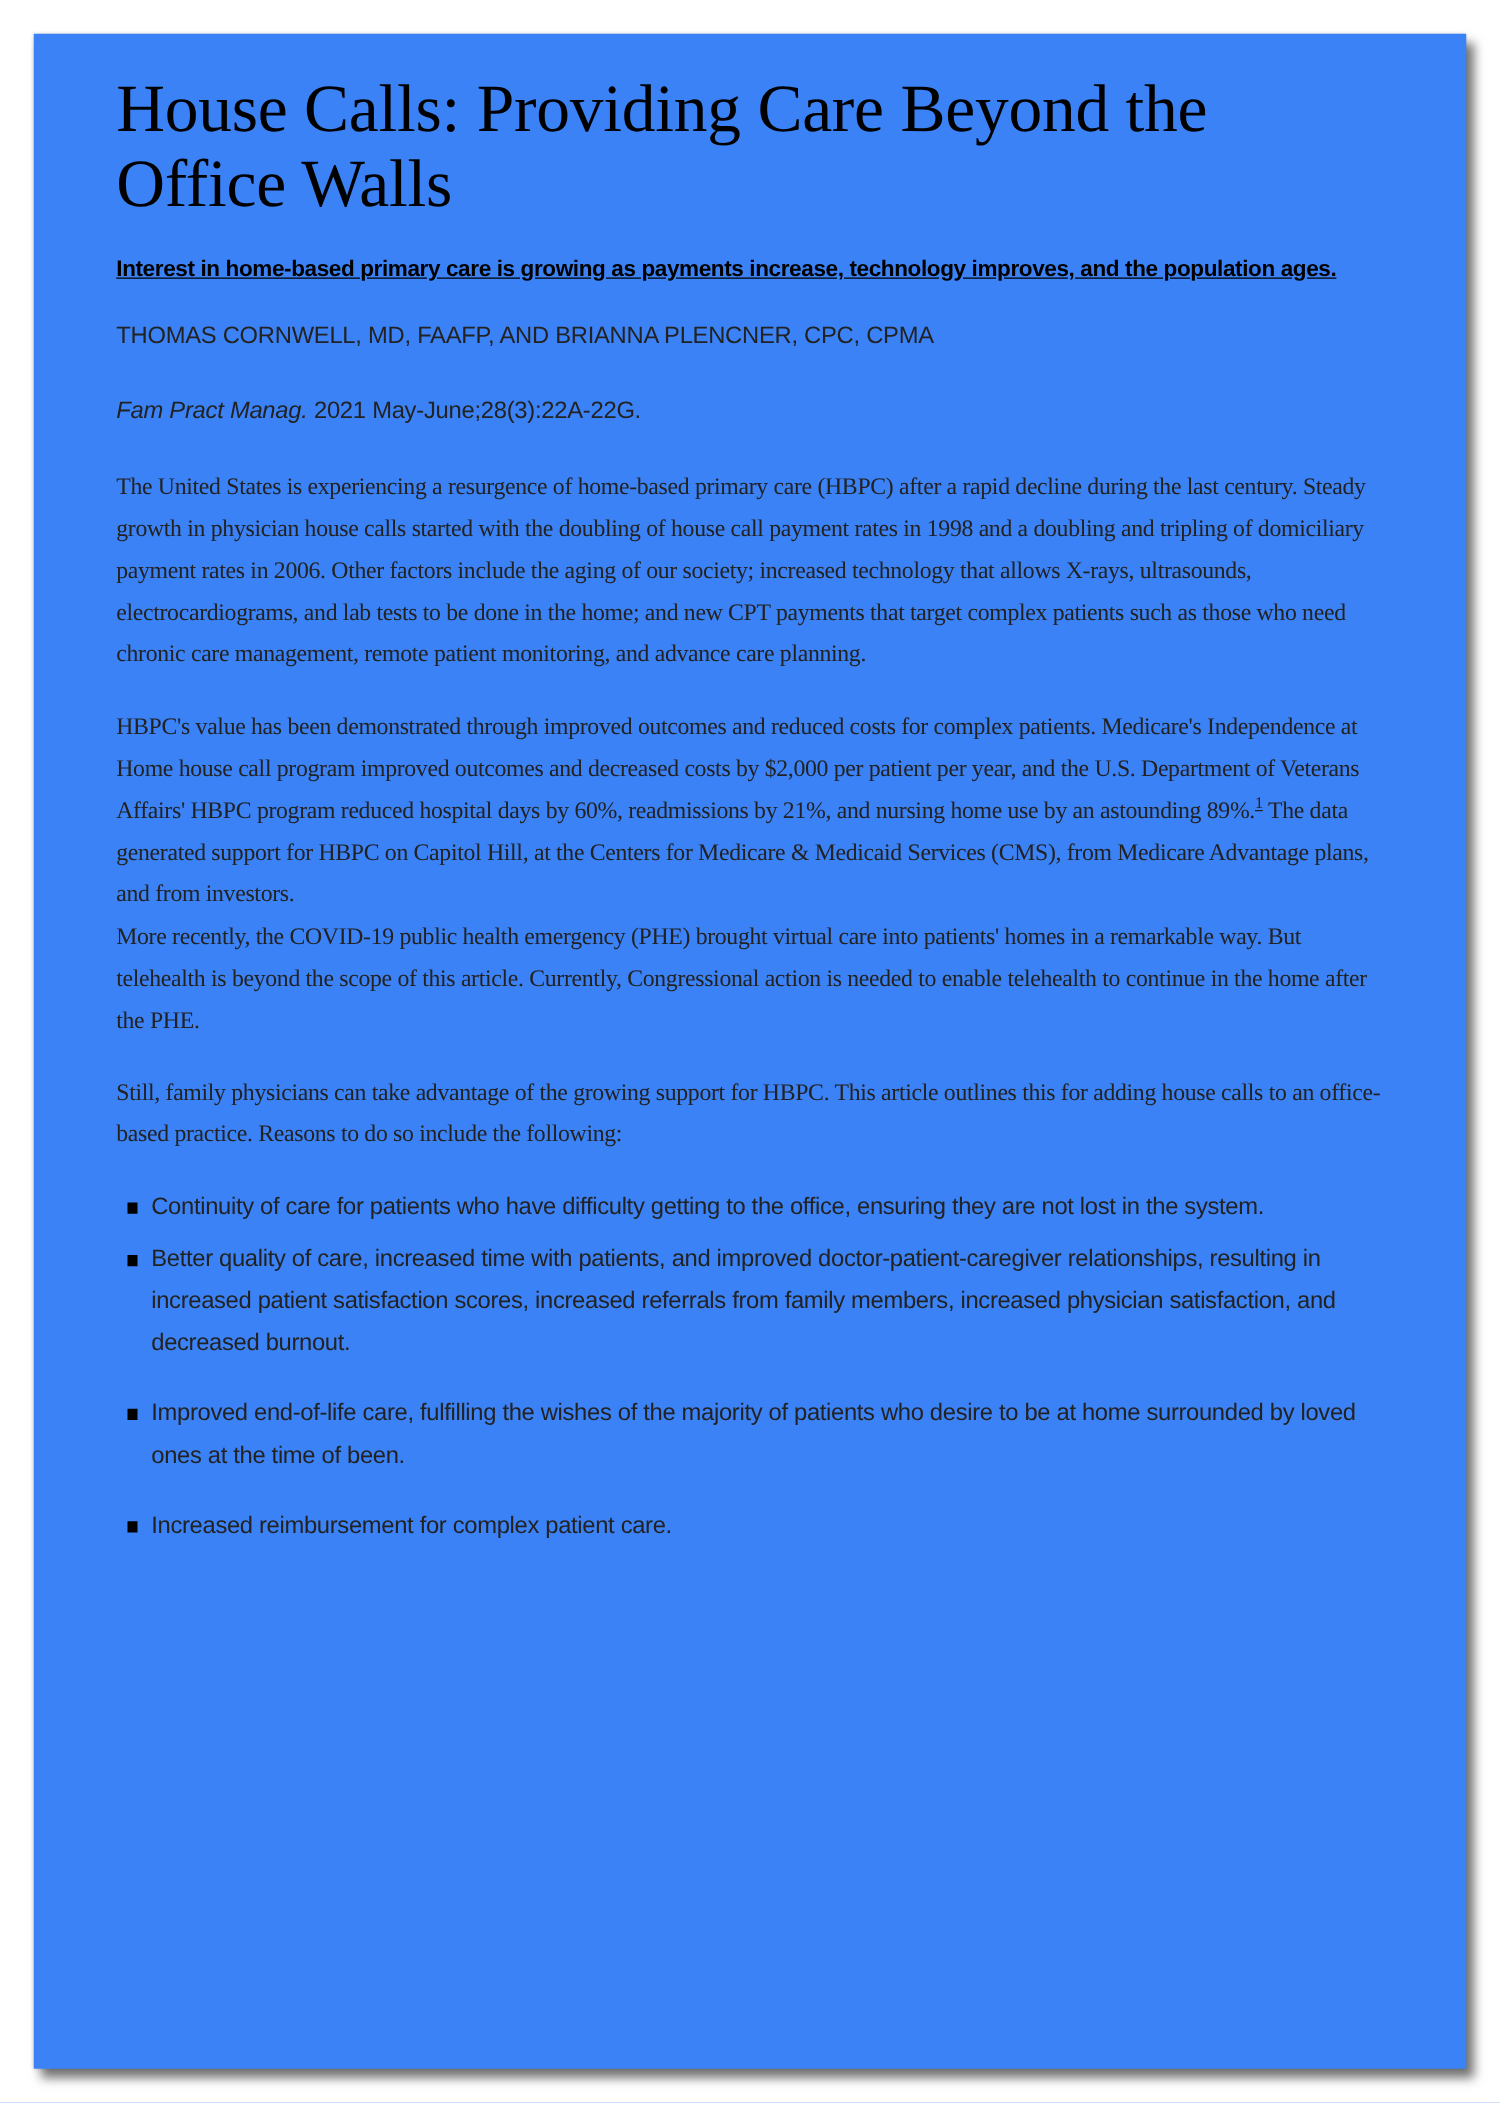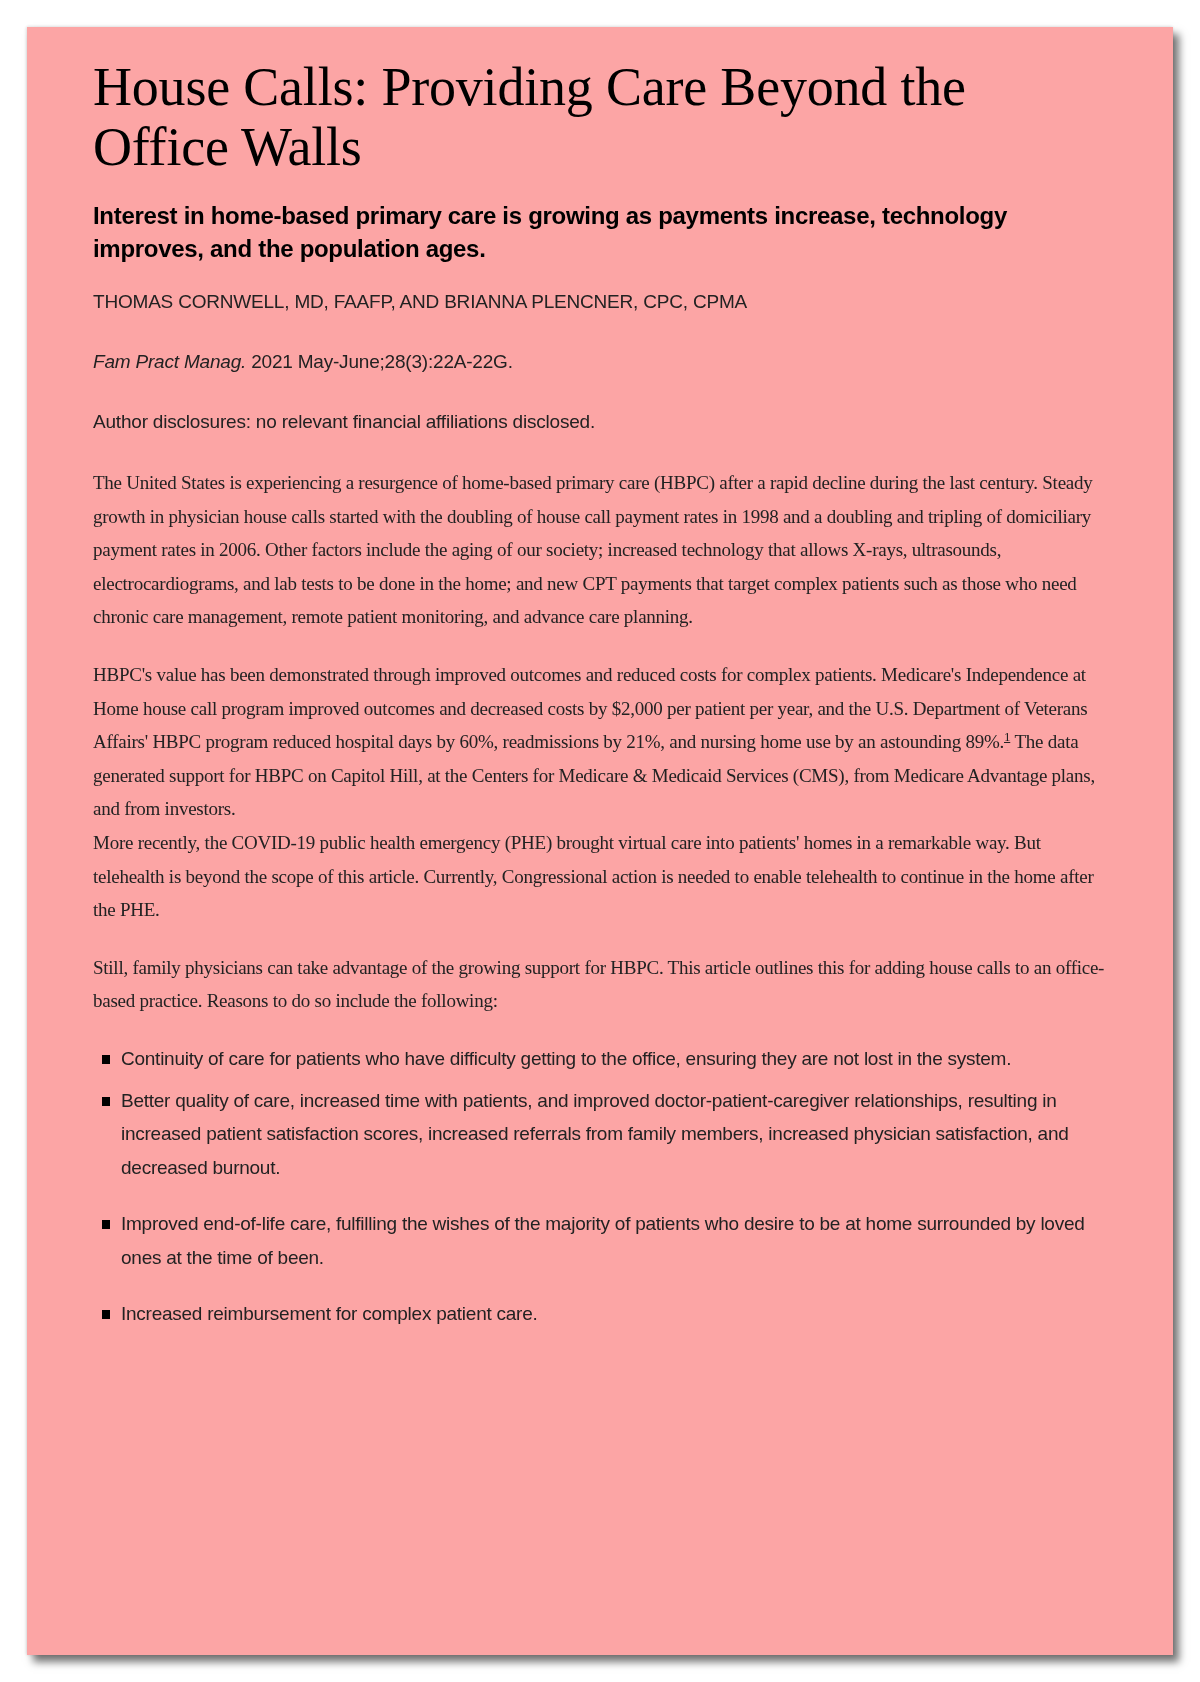--- a/index.html
+++ b/index.html
@@ -12,43 +12,44 @@
       height: 1682px;
       position: relative;
       overflow: hidden;
     }
     .page {
       position: absolute;
       left: 27px;
       top: 27px;
       width: 1146px;
       height: 1628px;
-      background: #fca5a5;
+      background: #3b82f6;
       box-shadow: 6px 7px 8px rgba(0,0,0,0.55), -1px 0 3px rgba(0,0,0,0.10), 0 -1px 3px rgba(0,0,0,0.06);
       box-sizing: border-box;
       padding: 0 62px 0 66px;
     }
     .title {
       font-family: "Liberation Serif", "DejaVu Serif", serif;
       font-weight: normal;
       font-size: 54px;
       line-height: 60px;
       color: #000;
       margin: 0;
       padding-top: 30px;
       letter-spacing: -0.2px;
     }
     .deck {
       font-family: "Liberation Sans", "DejaVu Sans", sans-serif;
       font-weight: bold;
-      font-size: 24px;
+      font-size: 18px;
       line-height: 33px;
       color: #000;
       margin: 22px 0 0 0;
       letter-spacing: -0.3px;
+      text-decoration: underline;
     }
     .meta {
       font-family: "Liberation Sans", "DejaVu Sans", sans-serif;
       font-size: 19px;
       line-height: 26px;
       color: #222;
       margin: 0;
       letter-spacing: -0.2px;
     }
     .authors { margin-top: 24px; }
@@ -105,21 +106,20 @@
 
 <div class="page">
   <h1 class="title">House Calls: Providing Care Beyond the Office Walls</h1>
 
   <p class="deck">Interest in home-based primary care is growing as payments increase, technology improves, and the population ages.</p>
 
   <p class="meta authors">THOMAS CORNWELL, MD, FAAFP, AND BRIANNA PLENCNER, CPC, CPMA</p>
 
   <p class="meta citation"><em>Fam Pract Manag.</em><span> 2021 May-June;28(3):22A-22G.</span></p>
 
-  <p class="meta disclosures">Author disclosures: no relevant financial affiliations disclosed.</p>
 
   <p class="body-p p1">The United States is experiencing a resurgence of home-based primary care (HBPC) after a rapid decline during the last century. Steady growth in physician house calls started with the doubling of house call payment rates in 1998 and a doubling and tripling of domiciliary payment rates in 2006. Other factors include the aging of our society; increased technology that allows X-rays, ultrasounds, electrocardiograms, and lab tests to be done in the home; and new CPT payments that target complex patients such as those who need chronic care management, remote patient monitoring, and advance care planning.</p>
 
   <p class="body-p p2"><span>HBPC's value has been demonstrated through improved outcomes and reduced costs for complex patients. Medicare's Independence at Home house call program improved outcomes and decreased costs by $2,000 per patient per year, and the U.S. Department of Veterans Affairs' HBPC program reduced hospital days by 60%, readmissions by 21%, and nursing home use by an astounding 89%.</span><a class="footnote-link">1</a><span> The data generated support for HBPC on Capitol Hill, at the Centers for Medicare &amp; Medicaid Services (CMS), from Medicare Advantage plans, and from investors.</span></p>
 
   <p class="body-p p3">More recently, the COVID-19 public health emergency (PHE) brought virtual care into patients' homes in a remarkable way. But telehealth is beyond the scope of this article. Currently, Congressional action is needed to enable telehealth to continue in the home after the PHE.</p>
 
   <p class="body-p p4">Still, family physicians can take advantage of the growing support for HBPC. This article outlines this for adding house calls to an office-based practice. Reasons to do so include the following:</p>
 
   <ul class="reasons">

